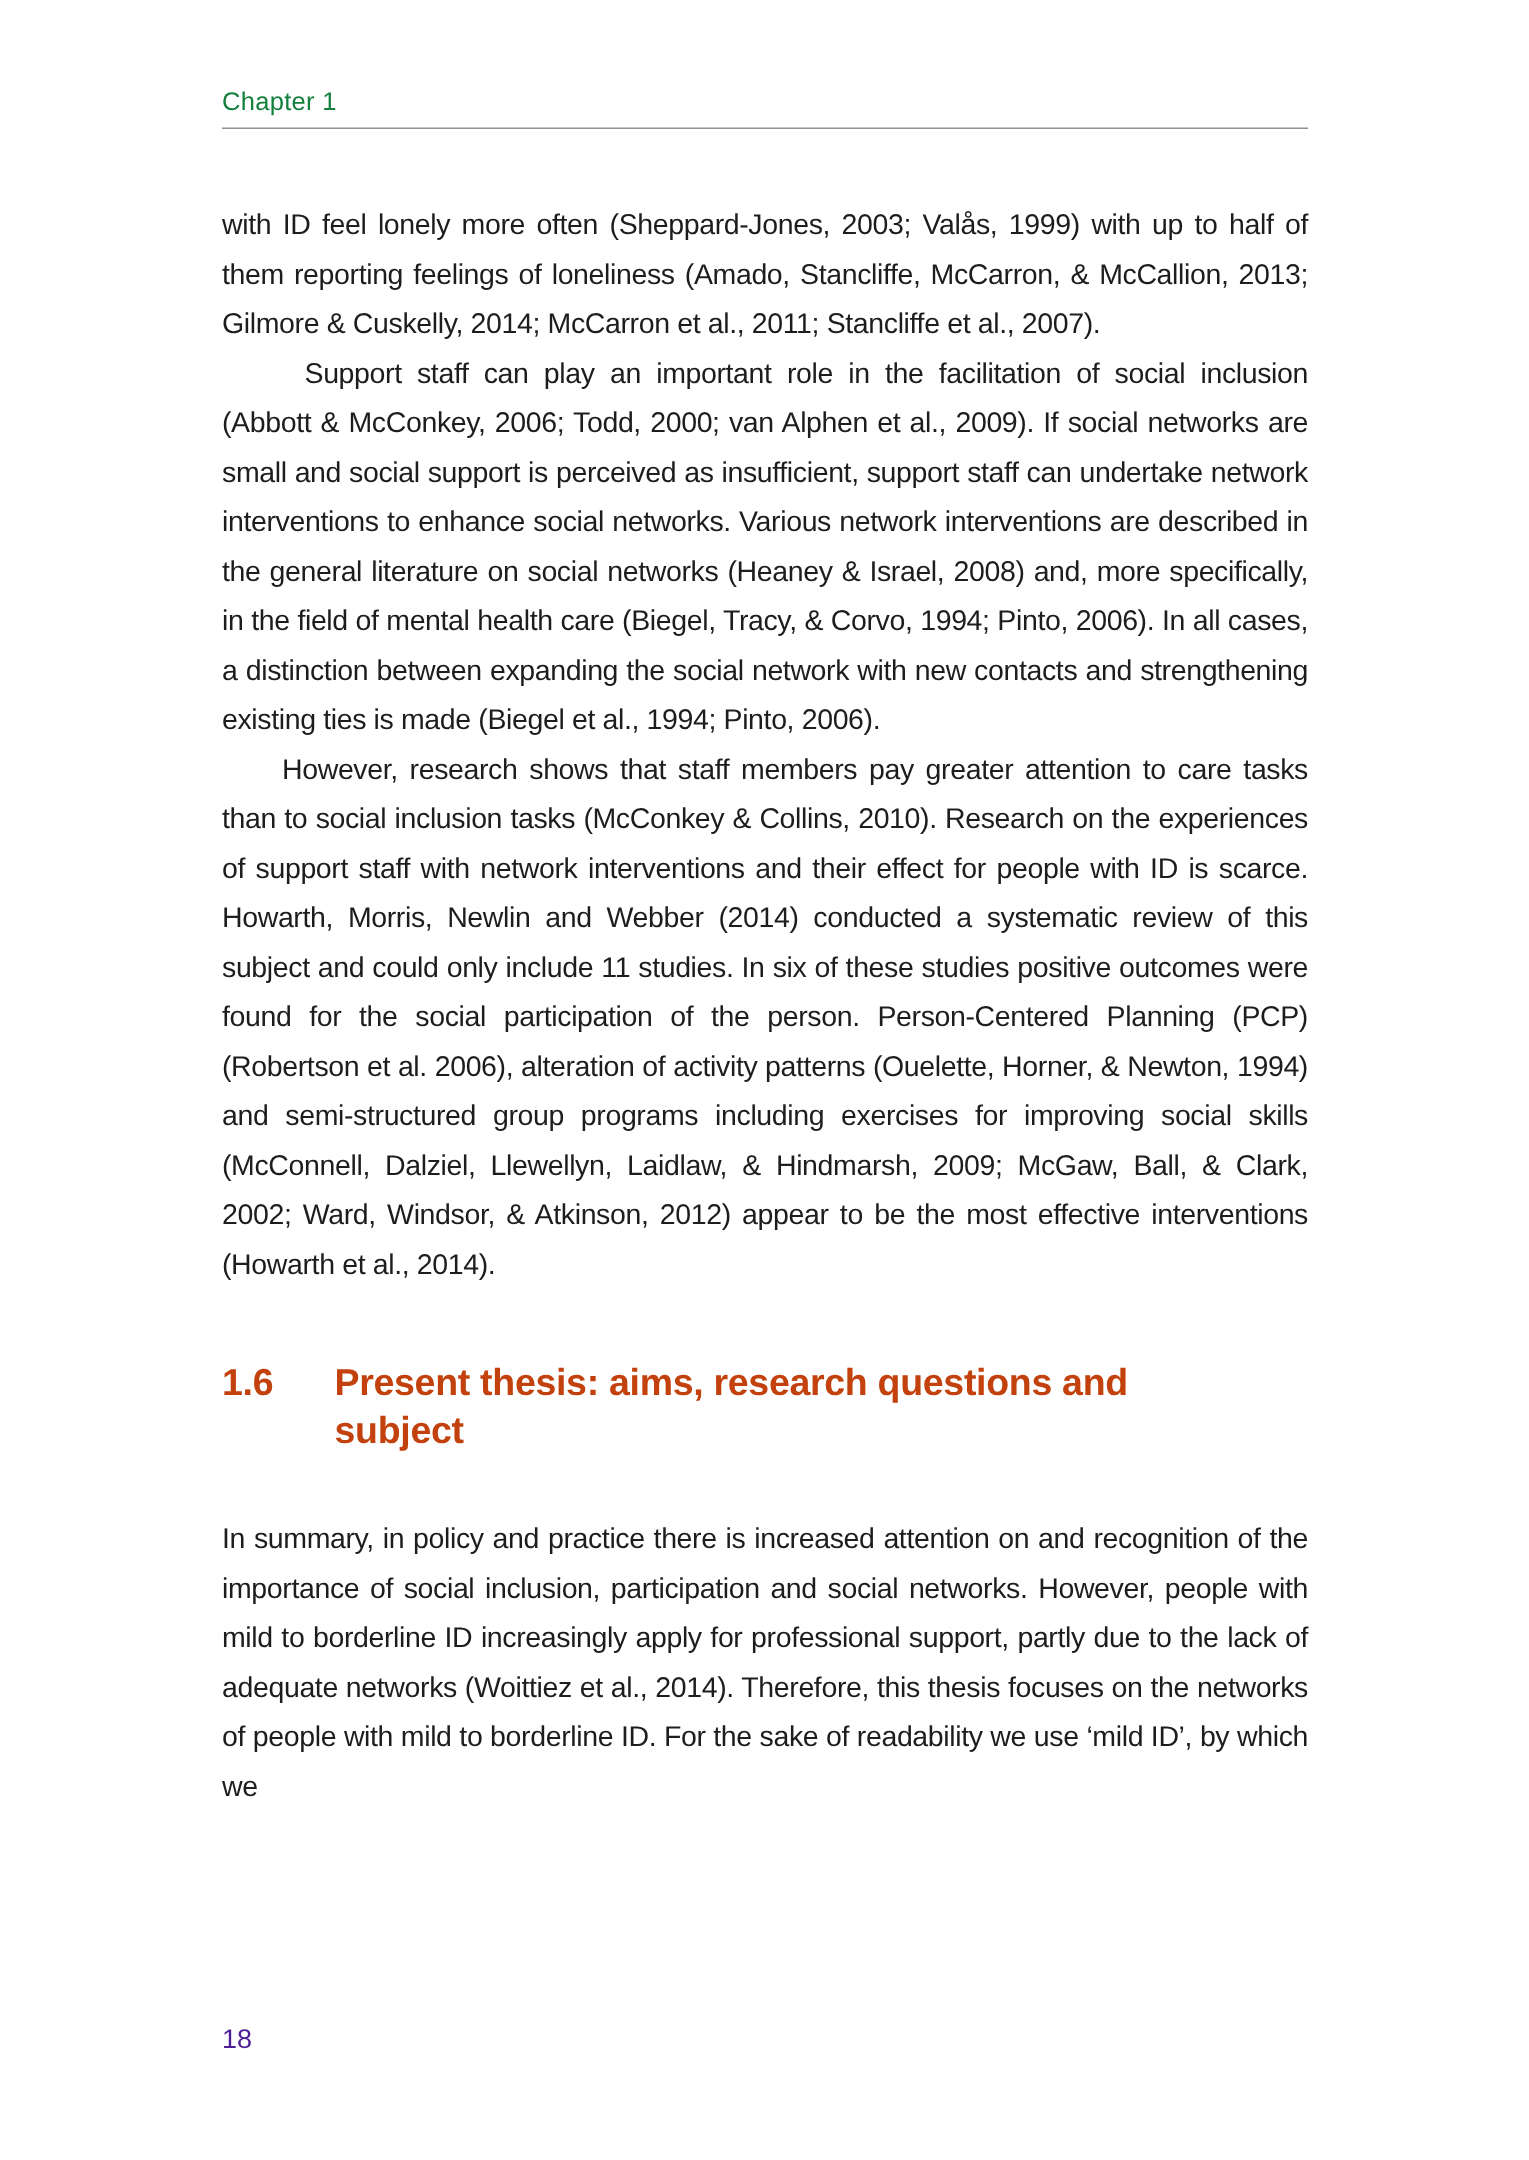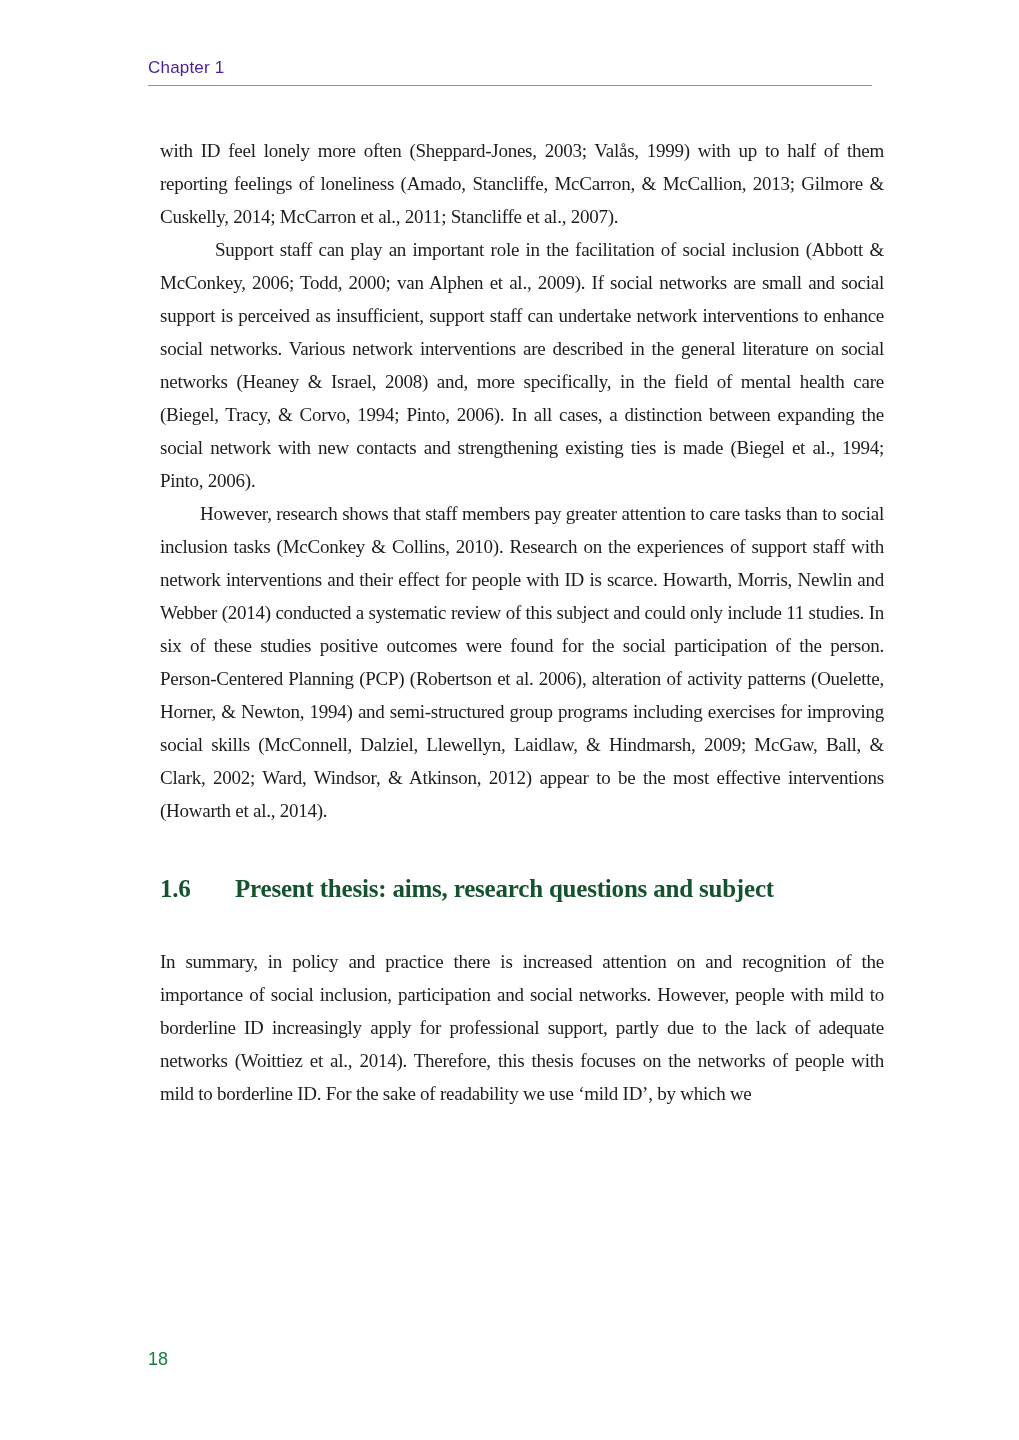--- a/index.html
+++ b/index.html
@@ -14,71 +14,70 @@
     background: #ffffff;
     font-family: "Liberation Sans", "DejaVu Sans", sans-serif;
     overflow: hidden;
   }
   .chapter-header {
     position: absolute;
     top: 58px;
     left: 148px;
     width: 724px;
     font-size: 17px;
-    color: #4c1d95;
+    color: #15803d;
     padding-bottom: 7px;
     border-bottom: 1.5px solid #8f9092;
     letter-spacing: 0.2px;
   }
   .body-text {
     position: absolute;
     top: 134px;
-    left: 160px;
+    left: 148px;
     width: 724px;
     font-size: 19px;
     line-height: 33px;
     letter-spacing: -0.25px;
     color: #1d1d1f;
     text-align: justify;
-    font-family: Liberation Serif, serif;
   }
   .body-text p {
     margin: 0;
     padding: 0;
   }
   .indent-lg { text-indent: 55px; }
   .indent-md { text-indent: 40px; }
   .section-heading {
     display: flex;
     align-items: flex-start;
     margin-top: 46px;
     margin-bottom: 40px;
     text-align: left;
-    color: #14532d;
+    color: #c2410c;
     font-weight: bold;
     font-size: 25px;
     line-height: 32px;
     letter-spacing: -0.2px;
   }
   .sec-num {
     flex: 0 0 75px;
   }
   .sec-title {
     margin: 0;
     font-size: 25px;
     line-height: 32px;
     font-weight: bold;
     max-width: 575px;
   }
   .page-number {
     position: absolute;
     top: 1349px;
     left: 148px;
     font-size: 18px;
-    color: #15803d;
+    color: #4c1d95;
   }
 </style>
 </head>
 <body>
 
 <div class="page">
 
   <div class="chapter-header">
     <span>Chapter 1</span>
   </div>

